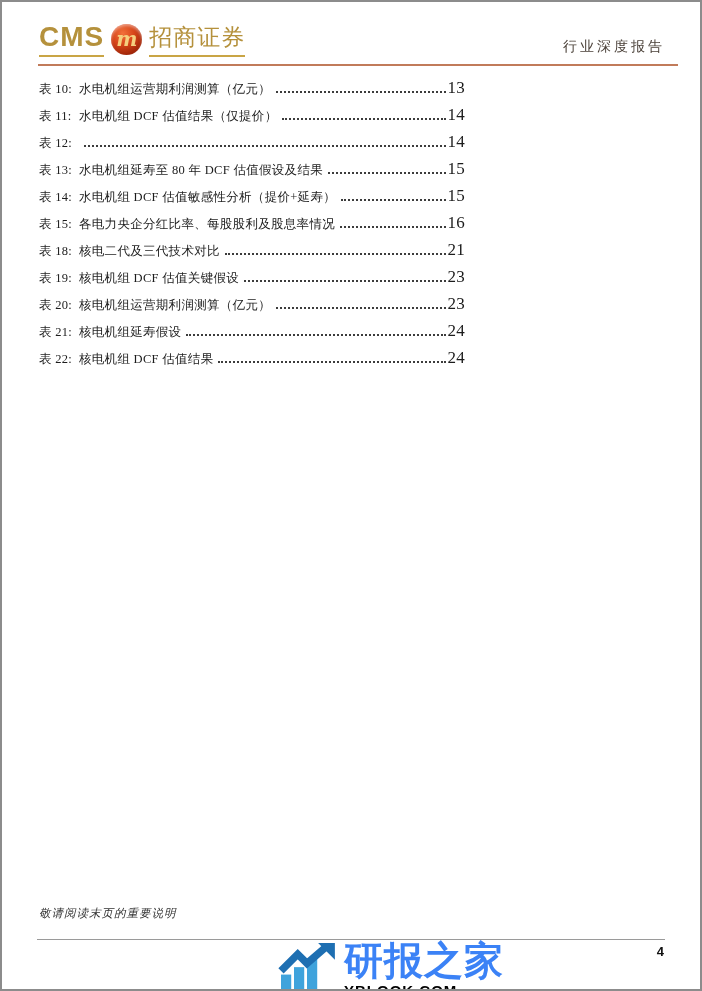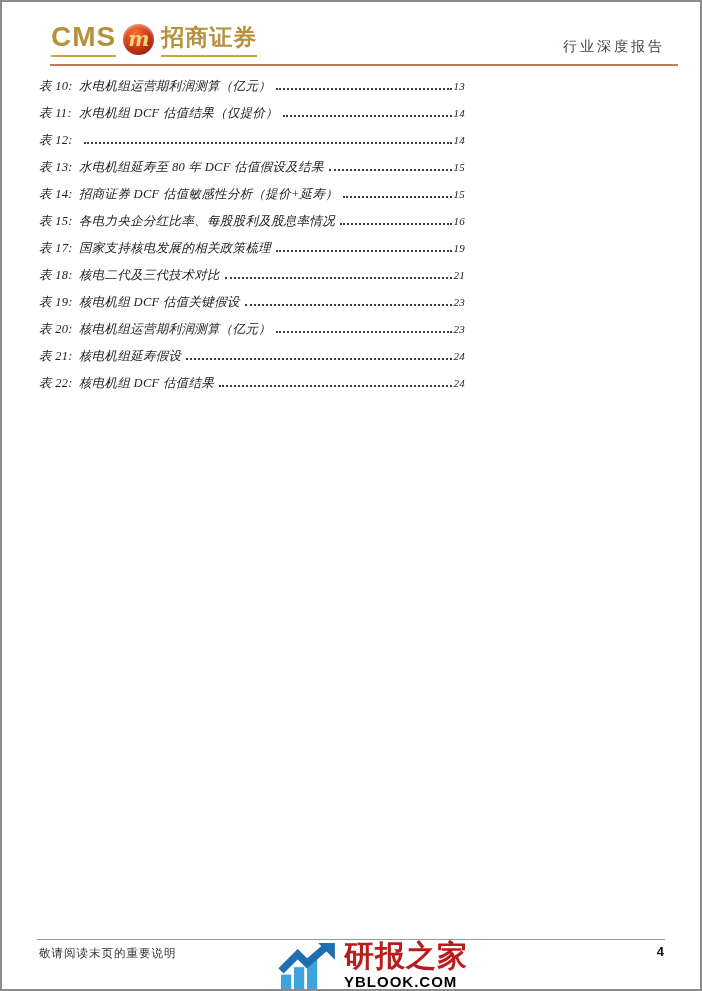--- a/index.html
+++ b/index.html
@@ -10,21 +10,21 @@
     position: relative;
     width: 702px;
     height: 991px;
     margin: 0 auto;
     background: #ffffff;
     border: 2px solid #8c8c8c;
     overflow: hidden;
   }
 
   
-  .header { position: absolute; top: 0; left: 12px; right: 0; height: 78px; }
+  .header { position: absolute; top: 0; left: 0; right: 0; height: 78px; }
   .logo-row {
     position: absolute;
     left: 37px; top: 20px;
     display: flex; align-items: flex-end; gap: 7px;
   }
   .logo-cms {
     font-family: "Liberation Sans", sans-serif;
     font-weight: bold;
     font-size: 28px;
     line-height: 30px;
@@ -44,21 +44,21 @@
   .logo-badge span {
     font-family: "DejaVu Serif", serif;
     font-style: italic;
     font-weight: bold;
     font-size: 20px;
     line-height: 20px;
     color: #f5cf7e;
     transform: translateY(-1px);
   }
   .logo-brand {
-    font-weight: bold;
+    font-weight: normal;
     font-size: 23px;
     line-height: 26px;
     color: #b5913c;
     letter-spacing: 1px;
     border-bottom: 2px solid #c9a545;
     padding-bottom: 4px;
   }
   .report-type {
     position: absolute;
     right: 35px; top: 36px;
@@ -80,45 +80,45 @@
     top: 76px; left: 37px;
     width: 426px;
   }
   .toc-row {
     display: flex;
     align-items: baseline;
     height: 27px;
     font-size: 12.5px;
     color: #1c1c1c;
     letter-spacing: 0.3px;
-    font-style: italic;
   }
   .toc-label { flex: 0 0 40px; white-space: nowrap; }
   .toc-title { white-space: nowrap; }
   .toc-leader {
     flex: 1 1 auto;
     border-bottom: 2px dotted #3c3c3c;
     margin: 0 1px 3px 5px;
     min-width: 10px;
   }
-  .toc-page { flex: 0 0 auto; font-size: 11px; }
+  .toc-page { flex: 0 0 auto; font-size: 17px; }
 
   
   .footer-rule {
     position: absolute;
     top: 937px; left: 35px; right: 35px;
     height: 1px;
     background: #9a9a9a;
   }
   .footer-disclaimer {
     position: absolute;
-    left: 37px; top: 944px;
+    left: 37px; top: 904px;
     font-size: 11.5px;
     color: #333333;
     letter-spacing: 1px;
+    font-style: italic;
   }
   .footer-page {
     position: absolute;
     right: 36px; top: 942px;
     font-family: "Liberation Sans", sans-serif;
     font-size: 13px;
     font-weight: bold;
     color: #111111;
   }
 
@@ -128,22 +128,22 @@
     left: 276px; top: 939px;
     display: flex;
     align-items: flex-start;
     gap: 8px;
   }
   .wm-icon { width: 58px; height: 52px; margin-top: 2px; }
   .wm-text { display: flex; flex-direction: column; line-height: 1; }
   .wm-name {
     font-family: "Liberation Sans", sans-serif;
     font-weight: bold;
-    font-size: 30px;
-    color: #b91c1c;
+    font-size: 39px;
+    color: #3b82f6;
     letter-spacing: 1px;
   }
   .wm-domain {
     font-family: "Liberation Sans", sans-serif;
     font-weight: bold;
     font-size: 15px;
     color: #000000;
     letter-spacing: 1px;
     margin-top: 3px;
   }
@@ -185,35 +185,29 @@
       <span class="toc-page">14</span>
     </div>
     <div class="toc-row">
       <span class="toc-label">表 13:</span>
       <span class="toc-title">水电机组延寿至 80 年 DCF 估值假设及结果</span>
       <span class="toc-leader"></span>
       <span class="toc-page">15</span>
     </div>
     <div class="toc-row">
       <span class="toc-label">表 14:</span>
-      <span class="toc-title">招商证券 DCF 估值敏感性分析（提价+延寿）</span>
+      <span class="toc-title">水电机组 DCF 估值敏感性分析（提价+延寿）</span>
       <span class="toc-leader"></span>
       <span class="toc-page">15</span>
     </div>
     <div class="toc-row">
       <span class="toc-label">表 15:</span>
       <span class="toc-title">各电力央企分红比率、每股股利及股息率情况</span>
       <span class="toc-leader"></span>
       <span class="toc-page">16</span>
-    </div>
-    <div class="toc-row">
-      <span class="toc-label">表 17:</span>
-      <span class="toc-title">国家支持核电发展的相关政策梳理</span>
-      <span class="toc-leader"></span>
-      <span class="toc-page">19</span>
     </div>
     <div class="toc-row">
       <span class="toc-label">表 18:</span>
       <span class="toc-title">核电二代及三代技术对比</span>
       <span class="toc-leader"></span>
       <span class="toc-page">21</span>
     </div>
     <div class="toc-row">
       <span class="toc-label">表 19:</span>
       <span class="toc-title">核电机组 DCF 估值关键假设</span>

